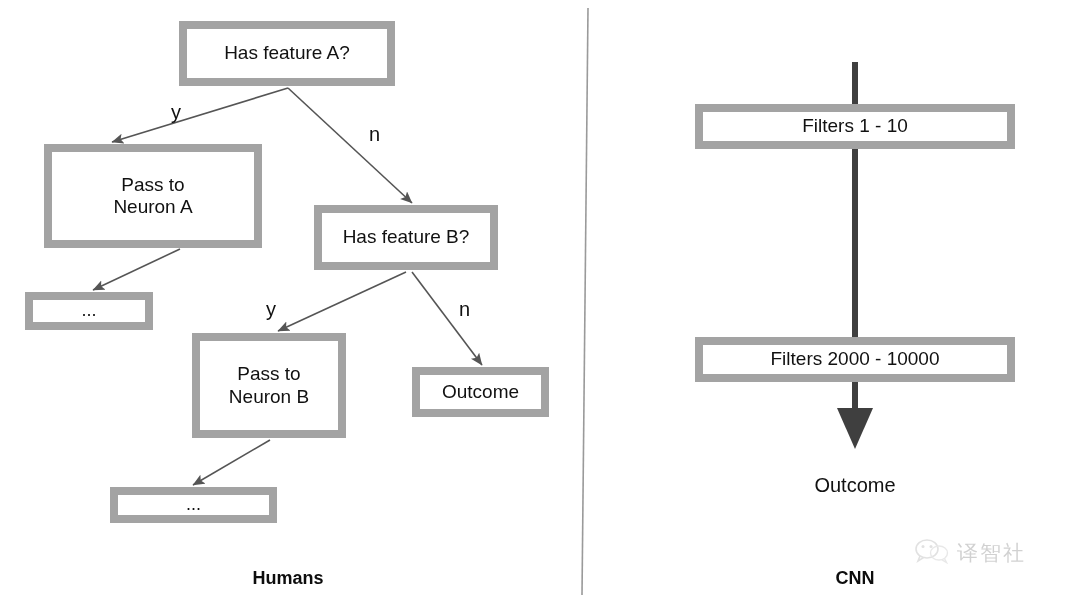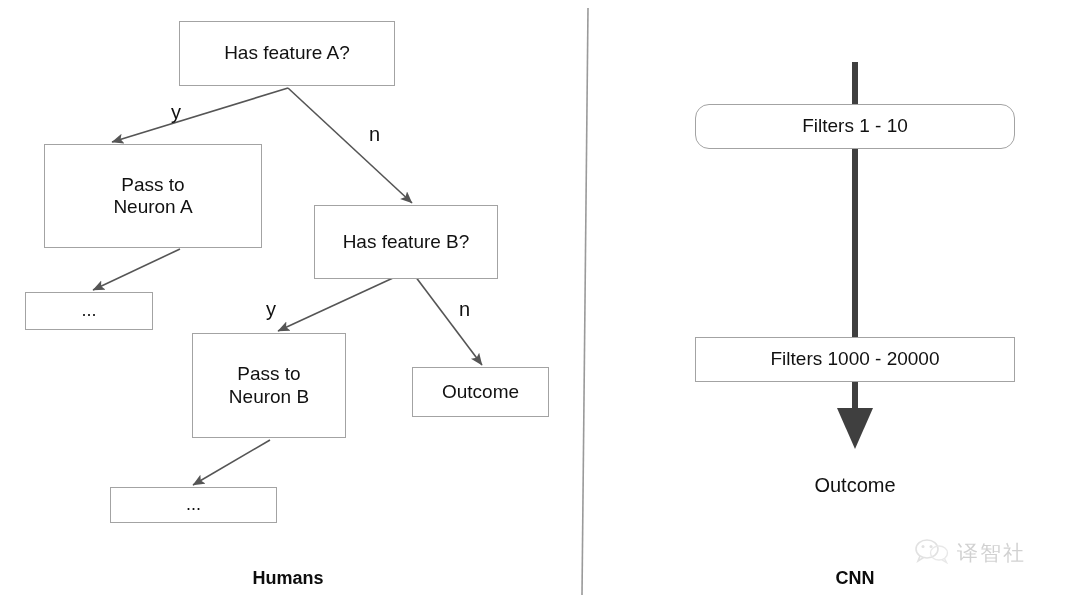--- a/index.html
+++ b/index.html
@@ -16,21 +16,21 @@
     width: 1080px;
     height: 603px;
     background: #ffffff;
     overflow: hidden;
   }
 
   
   .node {
     position: absolute;
     box-sizing: border-box;
-    border: 1px solid #a3a3a3;
+    border: 8px solid #a3a3a3;
     background: #ffffff;
     display: flex;
     align-items: center;
     justify-content: center;
     text-align: center;
     color: #111111;
     font-size: 19px;
     line-height: 1.18;
     white-space: pre-line;
     z-index: 3;
@@ -128,21 +128,21 @@
 
   <div class="node" style="left:179px; top:21px; width:216px; height:65px;">
     <span>Has feature A?</span>
   </div>
 
   <div class="node" style="left:44px; top:144px; width:218px; height:104px;">
     <span>Pass to
 Neuron A</span>
   </div>
 
-  <div class="node" style="left:314px; top:205px; width:184px; height:74px;text-align:center;">
+  <div class="node" style="left:314px; top:205px; width:184px; height:65px;text-align:center;">
     <span>Has feature B?</span>
   </div>
 
   <div class="node small-text" style="left:25px; top:292px; width:128px; height:38px;">
     <span>...</span>
   </div>
 
   <div class="node" style="left:192px; top:333px; width:154px; height:105px;">
     <span>Pass to
 Neuron B</span>
@@ -154,28 +154,28 @@
 
   <div class="node small-text" style="left:110px; top:487px; width:167px; height:36px;">
     <span>...</span>
   </div>
 
   <div class="edge-label" style="left:171px; top:102px;">y</div>
   <div class="edge-label" style="left:369px; top:124px;">n</div>
   <div class="edge-label" style="left:266px; top:299px;">y</div>
   <div class="edge-label" style="left:459px; top:299px;">n</div>
 
-  <div class="node" style="left:695px; top:104px; width:320px; height:45px;border-radius:14px;">
+  <div class="node" style="left:695px; top:104px; width:320px; height:45px;">
     <span>Filters 1 - 10</span>
   </div>
 
 
 
   <div class="node" style="left:695px; top:337px; width:320px; height:45px;">
-    <span>Filters 1000 - 20000</span>
+    <span>Filters 2000 - 10000</span>
   </div>
 
   <svg class="overlay overlay-top" viewBox="0 0 1080 603">
     <path d="M837,408 L873,408 L855,449 Z" fill="#3f3f3f"></path>
   </svg>
 
   <div class="plain-label" style="left:755px; top:474px; width:200px;">Outcome</div>
 
   <div class="caption" style="left:208px; top:568px; width:160px;">Humans</div>
 

